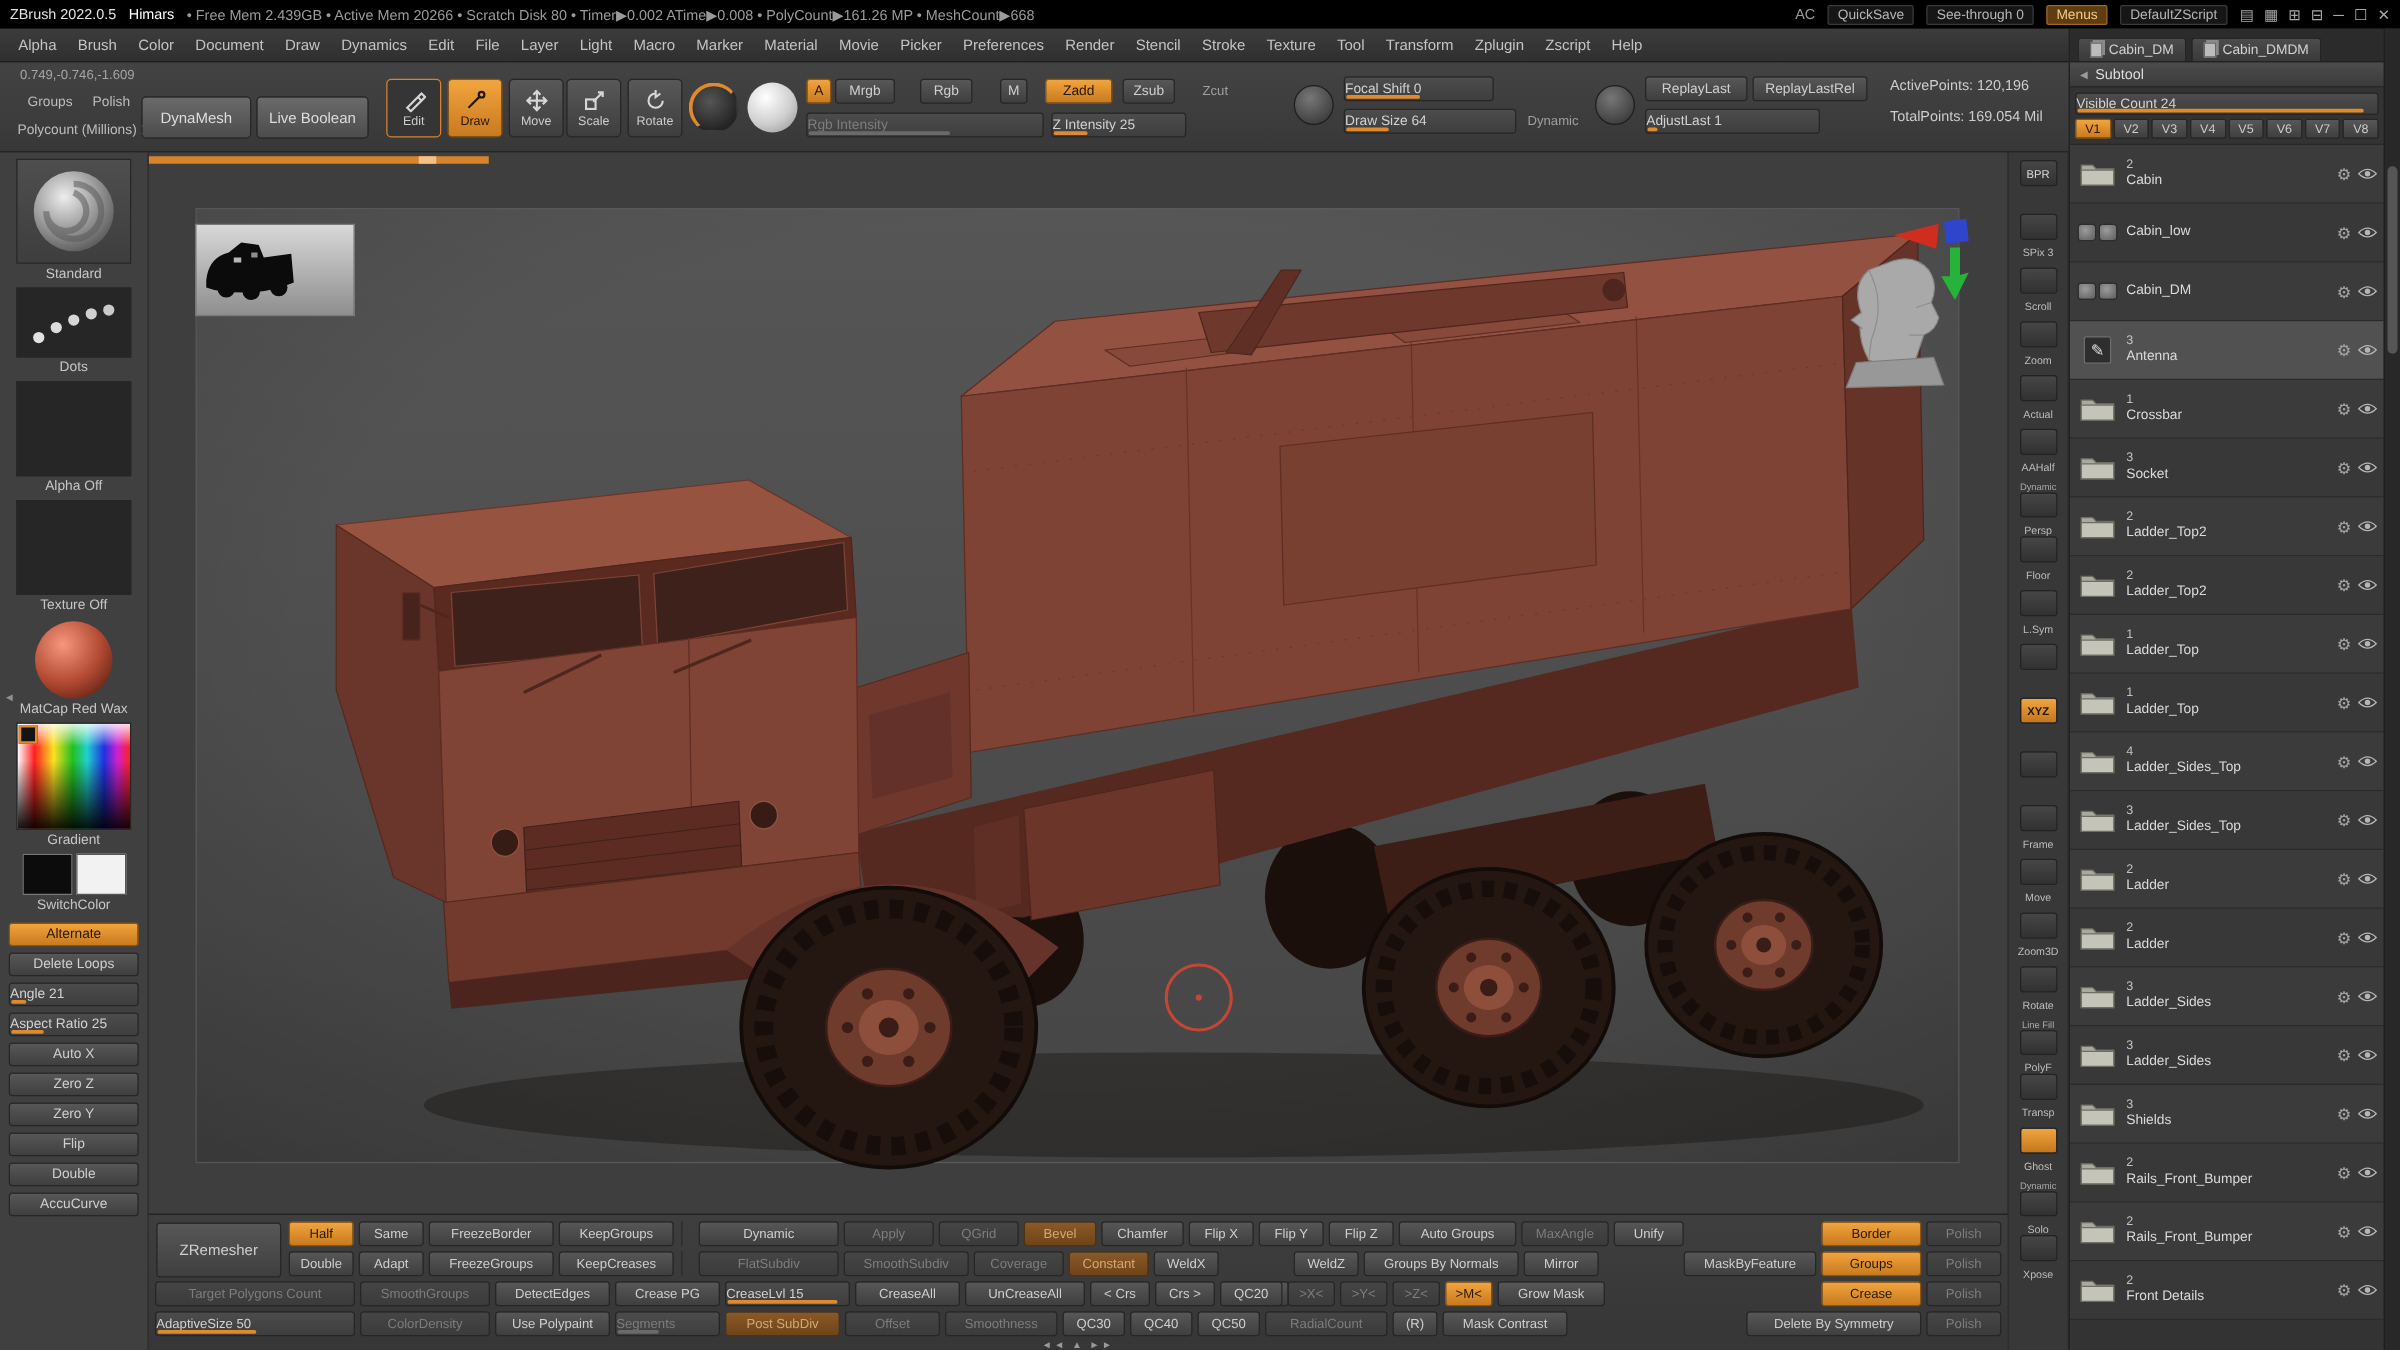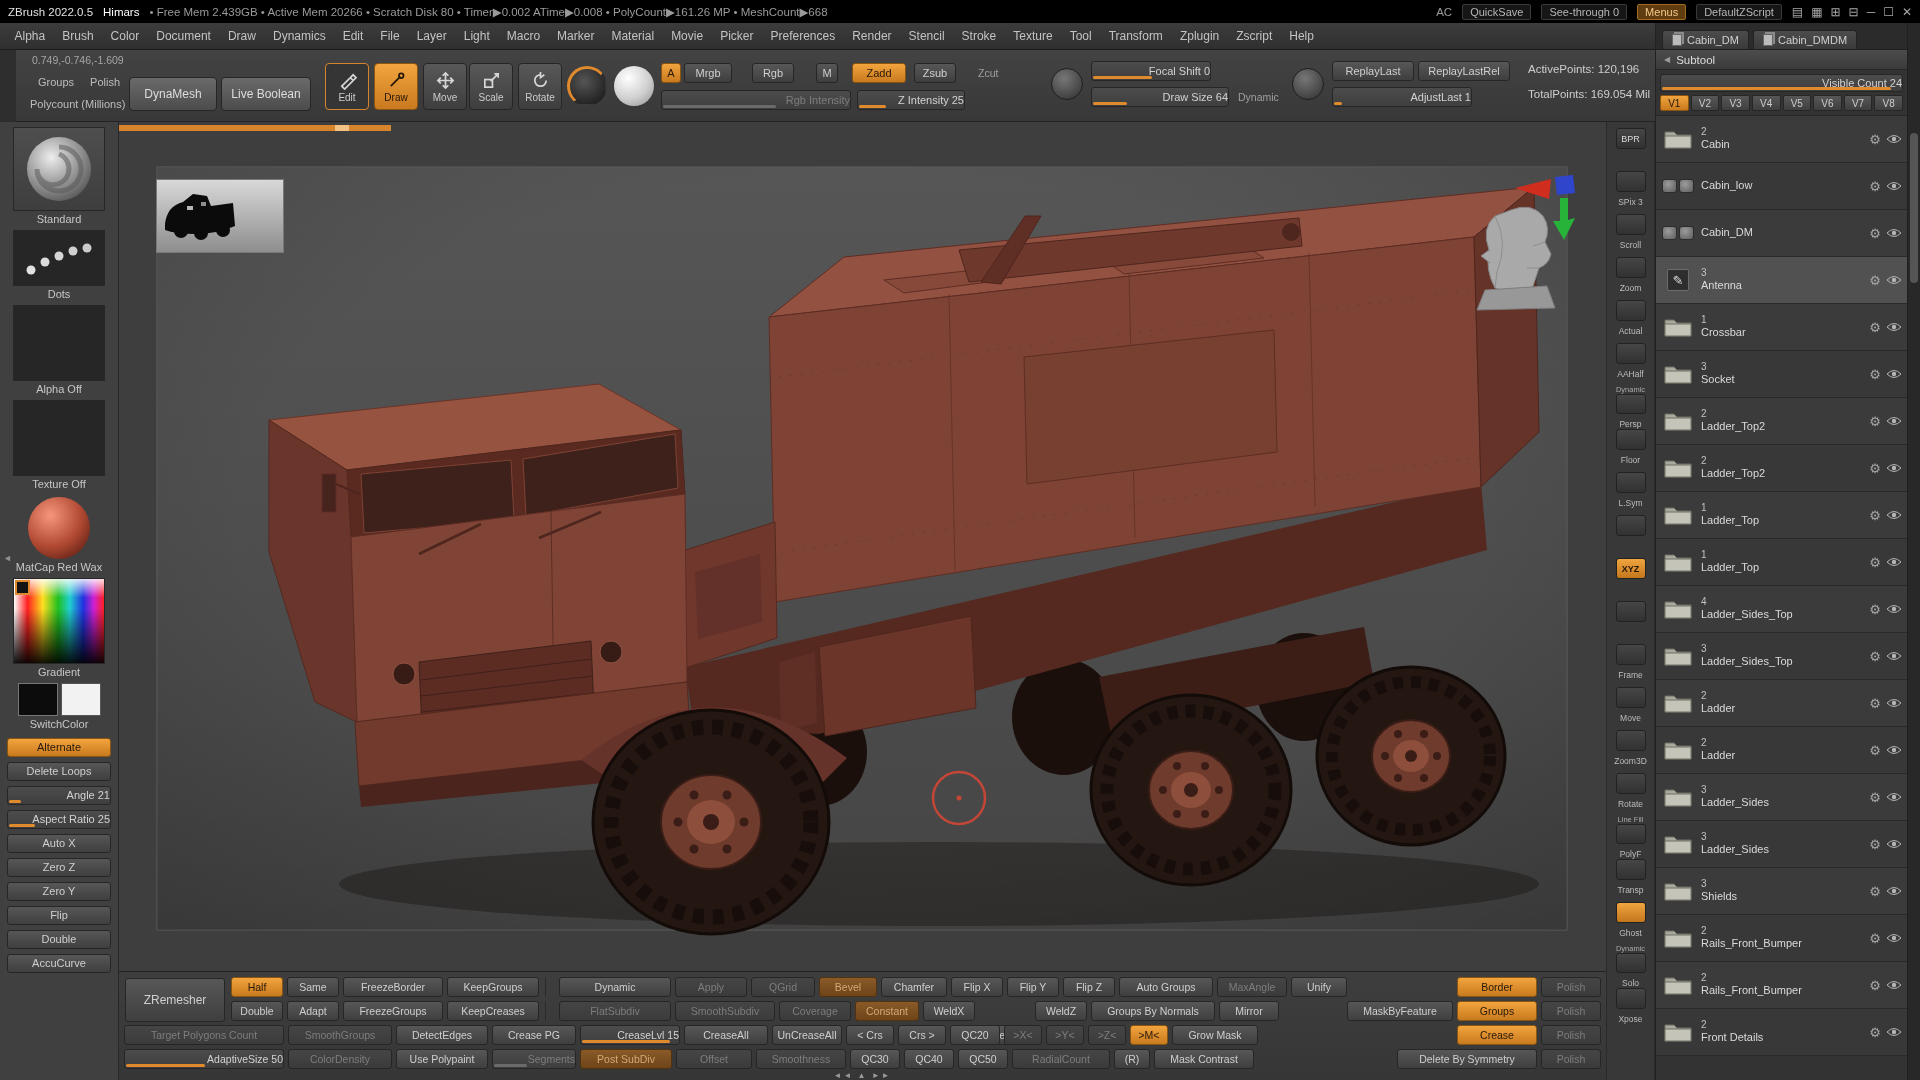--- a/index.html
+++ b/index.html
@@ -6,21 +6,21 @@
 html,body{width:1920px;height:1080px;overflow:hidden}
 body{background:#2e2e2e;font-family:"Liberation Sans",sans-serif;color:#c9c9c9;font-size:12px;position:relative}
 
 
 .btn{background:linear-gradient(#575757,#3f3f3f);border:1px solid #262626;border-radius:3px;color:#cfcfcf;
   font-size:11px;display:flex;align-items:center;justify-content:center;padding:0 6px;height:20px;white-space:nowrap;overflow:hidden}
 .btn.o{background:linear-gradient(#f2a43e,#c87a1e);color:#26180a;border-color:#8a5510}
 .btn.d{color:#7d7d7d;background:linear-gradient(#454545,#3b3b3b)}
 .btn.od{background:linear-gradient(#8a5a28,#6e4418);color:#d3a877;border-color:#4f3210}
 .slider{position:relative;background:linear-gradient(#4c4c4c,#3e3e3e);border:1px solid #262626;border-radius:3px;height:20px;
-  font-size:11px;display:flex;align-items:center;justify-content:flex-end;color:#d2d2d2;white-space:nowrap;overflow:hidden}
+  font-size:11px;display:flex;align-items:center;justify-content:flex-start;color:#d2d2d2;white-space:nowrap;overflow:hidden}
 .slider .sfill{position:absolute;left:1px;bottom:1px;height:3px;background:#e08a2e;border-radius:2px}
 .slider.d{color:#7d7d7d}.slider.d .sfill{background:#6a6a6a}
 .vsep{height:20px;border-left:1px solid #2a2a2a;margin:0 2px}
 
 
 .titlebar{position:absolute;left:0;top:0;width:1920px;height:23px;background:#000;display:flex;align-items:center;
   gap:10px;padding:0 8px;font-size:11.5px;color:#9a9a9a}
 .titlebar .app{color:#e0e0e0}
 .titlebar .doc{color:#fff}
 .titlebar .spacer{flex:1}
@@ -28,21 +28,21 @@
 .chip.menus{background:#5f3d10;border-color:#a06a20;color:#f5c98a}
 .win-icons{display:flex;gap:8px;color:#a8a8a8;font-size:12px}
 .win-icons span{cursor:default}
 
 
 .menubar{position:absolute;left:0;top:23px;width:1655px;height:27px;background:linear-gradient(#3c3c3c,#2f2f2f);
   border-bottom:1px solid #1b1b1b;display:flex;align-items:center;padding:0 6px}
 .menu-item{padding:4px 8.5px;color:#c3c3c3;font-size:12px;white-space:nowrap}
 
 
-.shelf{position:absolute;left:16px;top:50px;width:1655px;height:72px;background:linear-gradient(#434343,#383838);border-bottom:1px solid #222}
+.shelf{position:absolute;left:0;top:50px;width:1655px;height:72px;background:linear-gradient(#434343,#383838);border-bottom:1px solid #222}
 .shelf .abs{position:absolute}
 .shelf-coords{left:16px;top:4px;font-size:10.5px;color:#a5a5a5}
 .shelf-gp{left:22px;top:26px;font-size:11px;color:#bdbdbd;display:flex;gap:16px}
 .shelf-pc{left:14px;top:48px;font-size:11px;color:#bdbdbd}
 .big-btn{background:linear-gradient(#6a6a6a,#4c4c4c);border:1px solid #262626;border-radius:4px;color:#ddd;
   font-size:12px;display:flex;align-items:center;justify-content:center}
 .mode-btn{width:44px;height:47px;border:1px solid #262626;border-radius:4px;background:linear-gradient(#585858,#3e3e3e);
   display:flex;flex-direction:column;align-items:center;justify-content:center;gap:2px;font-size:10px;color:#ccc}
 .mode-btn svg{width:19px;height:19px;stroke:#d6d6d6;fill:none;stroke-width:1.8}
 .mode-btn.edit{border-color:#d8842c;background:#353535}
@@ -1042,21 +1042,21 @@
   <div class="b-row">
       <div class="btn d" style="width: 160px;">Target Polygons Count</div>
       <div class="btn d" style="width: 104px;">SmoothGroups</div>
       <div class="btn " style="width: 92px;">DetectEdges</div>
       <div class="btn " style="width: 84px;">Crease PG</div>
       <div class="slider" style="width: 100px;">
         <span>CreaseLvl 15</span>
         <span class="sfill" style="width: 90%;"></span>
       </div>
       <div class="btn " style="width: 84px;">CreaseAll</div>
-      <div class="btn " style="width: 70px;">UnCreaseAll</div>
+      <div class="btn " style="width: 96px;">UnCreaseAll</div>
       <div class="btn " style="width: 48px;">&lt; Crs</div>
       <div class="btn " style="width: 48px;">Crs &gt;</div>
       <div class="btn " style="width: 50px;">QC20</div>
       <div class="btn d" style="width: 38px;">&gt;X&lt;</div>
       <div class="btn d" style="width: 38px;">&gt;Y&lt;</div>
       <div class="btn d" style="width: 38px;">&gt;Z&lt;</div>
       <div class="btn o" style="width: 38px;">&gt;M&lt;</div>
       <div class="btn " style="width: 86px;">Grow Mask</div>
       <div class="btn o" style="width: 80px; margin-left: auto;">Crease</div>
       <div class="btn d" style="width: 60px;">Polish</div>

